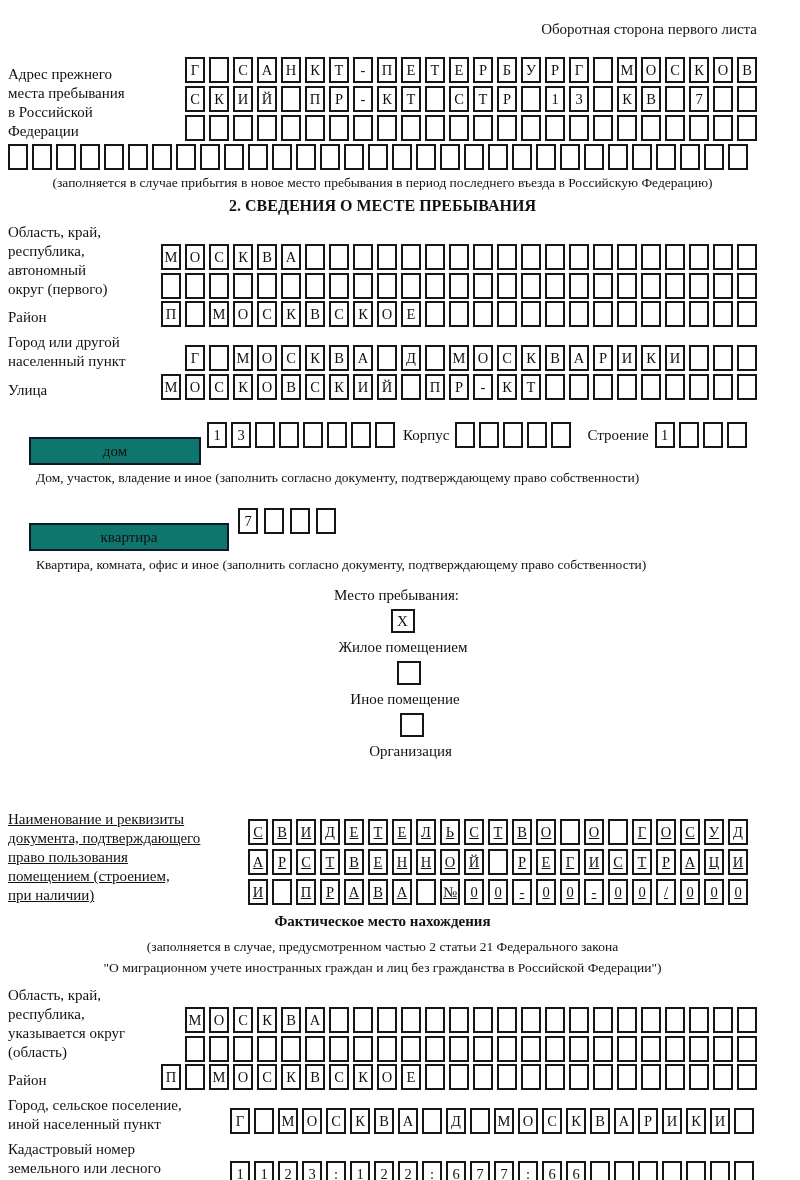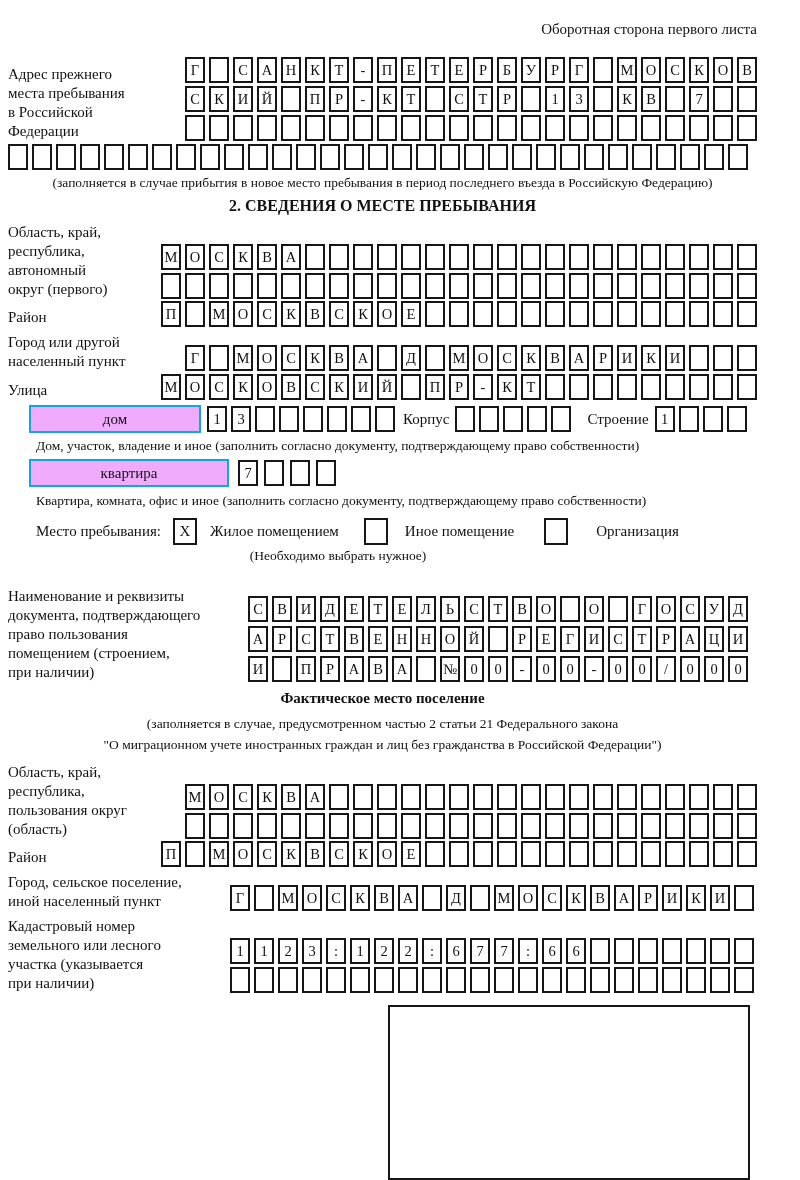--- a/index.html
+++ b/index.html
@@ -18,33 +18,33 @@
   .w-d{flex:0 0 222px;}
 
   .rows{display:flex;flex-direction:column;gap:3px;}
   .rows.loose{gap:4px;}
   .grid{display:flex;gap:4px;}
   .cell{box-sizing:border-box;flex:0 0 20px;width:20px;height:26px;border:2px solid #161616;
         display:flex;align-items:center;justify-content:center;
         font-size:14.5px;line-height:1;background:#fff;}
   .cb{flex:0 0 24px;width:24px;height:27px;font-size:15px;}
 
-  .widebox{box-sizing:border-box;height:28px;border:2px solid #0ea5e9;display:flex;
-           align-items:center;justify-content:center;font-size:15px;background:#f0abfc;}
+  .widebox{box-sizing:border-box;height:28px;border:2px solid #0f172a;display:flex;
+           align-items:center;justify-content:center;font-size:15px;background:#0f766e;margin-top:32px;}
 
   .caption{font-size:13.5px;line-height:17px;}
   .caption.center{text-align:center;}
   .sect-title{font-weight:bold;font-size:16px;text-align:center;margin:6px 0 4px 0;}
   .sub-title{font-weight:bold;font-size:15px;text-align:center;}
 
   .inline-label{font-size:15px;line-height:28px;white-space:nowrap;}
 
   .domrow{display:flex;align-items:center;margin-left:21px;margin-top:5px;}
   .kvrow{display:flex;align-items:center;margin-left:21px;margin-top:5px;}
-  .mestorow{display:flex;align-items:center;margin-top:8px;padding-left:28px;}
+  .mestorow{display:flex;align-items:center;margin-top:8px;padding-left:28px;flex-direction:column;}
 
   .stamp-box{box-sizing:border-box;width:362px;height:175px;border:2px solid #161616;
              margin-left:380px;margin-top:12px;}
 </style>
 </head>
 <body>
 
 <div class="page">
 
   <div class="back-note">Оборотная сторона первого листа</div>
@@ -377,23 +377,22 @@
 
   <div class="mestorow">
     <div class="inline-label">Место пребывания:</div>
     <div class="cell cb" style="margin-left:12px;">X</div>
     <div class="inline-label" style="margin-left:13px;">Жилое помещением</div>
     <div class="cell cb" style="margin-left:25px;"></div>
     <div class="inline-label" style="margin-left:17px;">Иное помещение</div>
     <div class="cell cb" style="margin-left:30px;"></div>
     <div class="inline-label" style="margin-left:28px;">Организация</div>
   </div>
-  <div class="caption" style="margin-top:2px;margin-left:150px;width:360px;text-align:center;">(Необходимо выбрать нужное)</div>
-
-  <div class="field" style="margin-top:2px;min-height:116px;">
+
+  <div class="field" style="margin-top:24px;min-height:116px;text-decoration:underline;">
     <div class="label w-c">
       <div>Наименование и реквизиты</div>
       <div>документа, подтверждающего</div>
       <div>право пользования</div>
       <div>помещением (строением,</div>
       <div>при наличии)</div>
     </div>
     <div class="rows loose">
       <div class="grid">
           <div class="cell">С</div>
@@ -460,29 +459,29 @@
           <div class="cell">0</div>
           <div class="cell">0</div>
           <div class="cell">/</div>
           <div class="cell">0</div>
           <div class="cell">0</div>
           <div class="cell">0</div>
         </div>
     </div>
   </div>
 
-  <div class="sub-title" style="margin-top:8px;">Фактическое место поселение</div>
+  <div class="sub-title" style="margin-top:8px;">Фактическое место нахождения</div>
   <div class="caption center" style="margin-top:8px;">(заполняется в случае, предусмотренном частью 2 статьи 21 Федерального закона</div>
   <div class="caption center" style="margin-top:4px;">"О миграционном учете иностранных граждан и лиц без гражданства в Российской Федерации")</div>
 
   <div class="field" style="margin-top:6px;min-height:80px;">
     <div class="label w-b">
       <div>Область, край,</div>
       <div>республика,</div>
-      <div>пользования округ</div>
+      <div>указывается округ</div>
       <div>(область)</div>
     </div>
     <div class="rows">
       <div class="grid">
           <div class="cell">М</div>
           <div class="cell">О</div>
           <div class="cell">С</div>
           <div class="cell">К</div>
           <div class="cell">В</div>
           <div class="cell">А</div>

